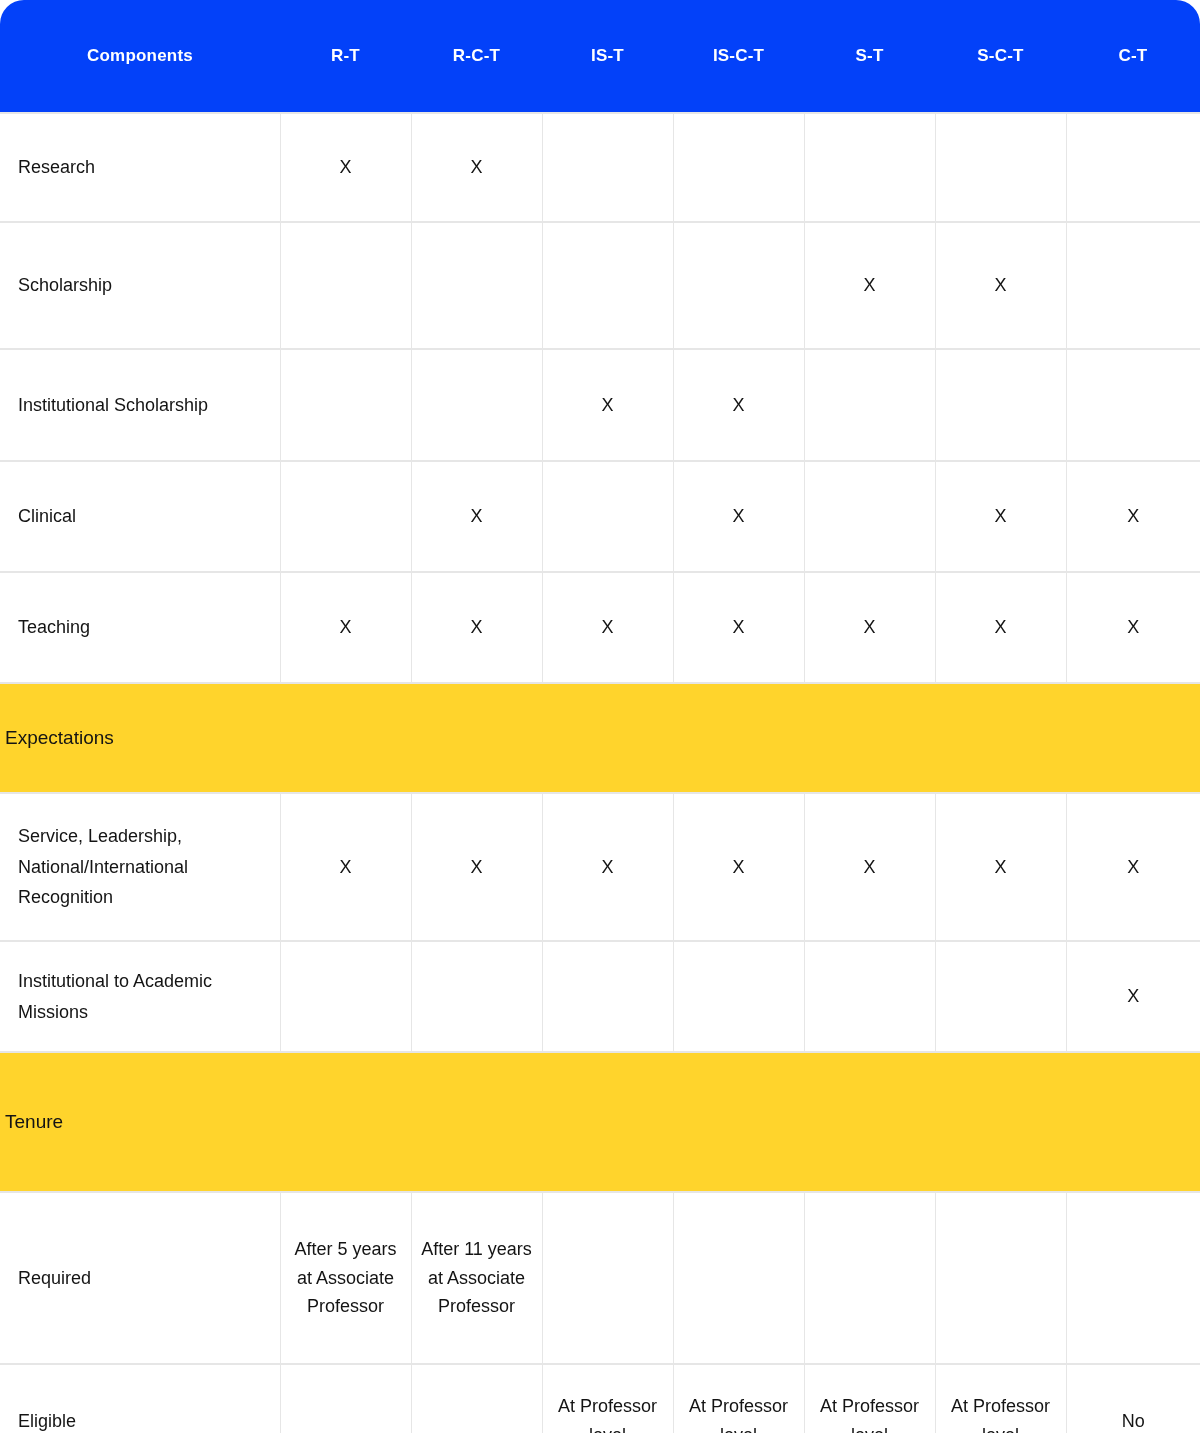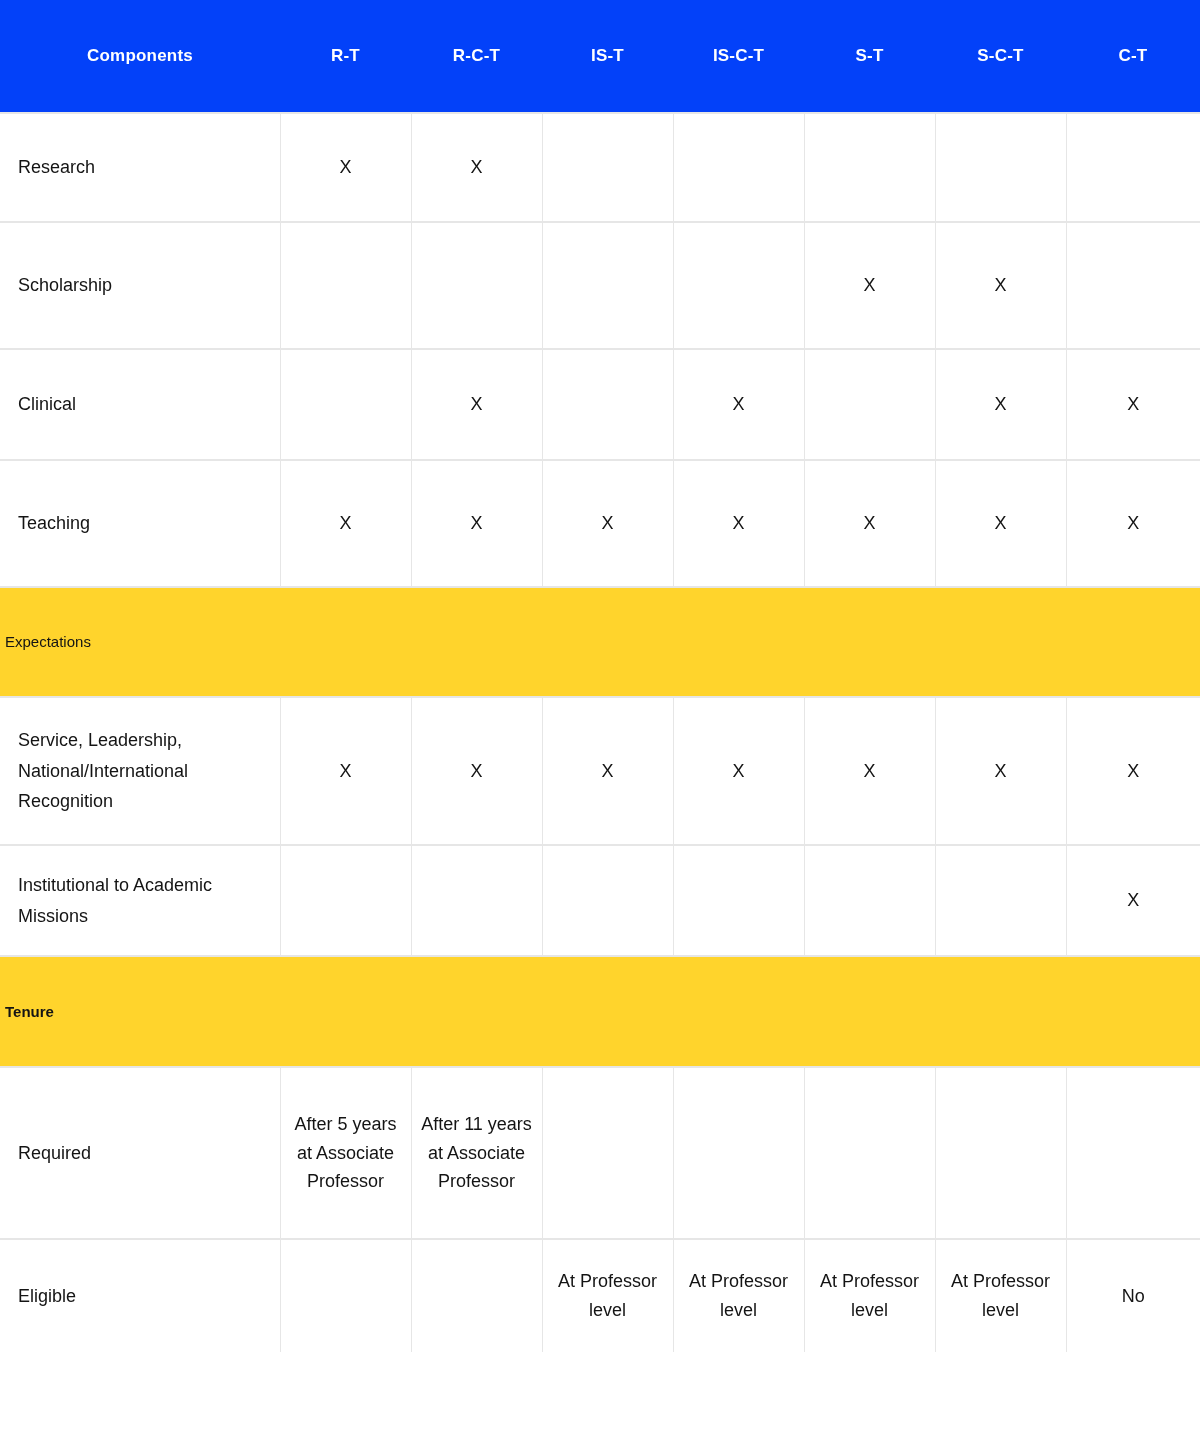--- a/index.html
+++ b/index.html
@@ -5,21 +5,21 @@
   :root {
     --blue: #0341F9;
     --yellow: #FFD42C;
     --border: #E6E6E6;
     --text: #141414;
     --header-text: #FFFFFF;
   }
   * { margin: 0; padding: 0; box-sizing: border-box; }
   html, body { background: #ffffff; }
   body { font-family: "Liberation Sans", sans-serif; }
-  .page { width: 1200px; height: 1433px; overflow: hidden; }
+  .page { width: 1200px; height: 1433px; overflow: hidden; border-radius: 24px; }
 
   table.matrix {
     width: 1200px;
     border-collapse: collapse;
     table-layout: fixed;
   }
   col.c-label { width: 280px; }
   col.c-data  { width: 131px; }
   col.c-last  { width: 134px; }
 
@@ -49,34 +49,34 @@
   td.rowlabel {
     text-align: left;
     padding-left: 18px;
     padding-right: 18px;
     line-height: 1.7;
   }
 
   tr.section-row td {
     background: var(--yellow);
     text-align: left;
-    font-size: 15px;
+    font-size: 19px;
     border-top: 2px solid var(--border);
   }
 
   
   tr.rh-research      { height: 109px; }
   tr.rh-scholarship   { height: 127px; }
   tr.rh-inst          { height: 112px; }
   tr.rh-clinical      { height: 111px; }
-  tr.rh-teaching      { height: 127px; margin-top: 9px; }
+  tr.rh-teaching      { height: 111px; margin-top: 9px; }
   tr.rh-expectations  { height: 110px; }
   tr.rh-service       { height: 148px; margin-left: 23px; }
   tr.rh-contrib       { height: 111px; }
-  tr.rh-tenure        { height: 111px; font-weight: bold; }
+  tr.rh-tenure        { height: 140px; }
   tr.rh-required      { height: 172px; }
   tr.rh-eligible      { height: 113px; margin-top: 7px; }
 </style>
 </head>
 <body>
 
 <div class="page">
   <table class="matrix">
     <colgroup>
       <col class="c-label">
@@ -117,20 +117,30 @@
         <td class="rowlabel">Scholarship</td>
         <td></td>
         <td></td>
         <td></td>
         <td></td>
         <td>X</td>
         <td>X</td>
         <td></td>
       </tr>
 
+      <tr class="data-row rh-inst">
+        <td class="rowlabel">Institutional Scholarship</td>
+        <td></td>
+        <td></td>
+        <td>X</td>
+        <td>X</td>
+        <td></td>
+        <td></td>
+        <td></td>
+      </tr>
 
       <tr class="data-row rh-clinical">
         <td class="rowlabel">Clinical</td>
         <td></td>
         <td>X</td>
         <td></td>
         <td>X</td>
         <td></td>
         <td>X</td>
         <td>X</td>

